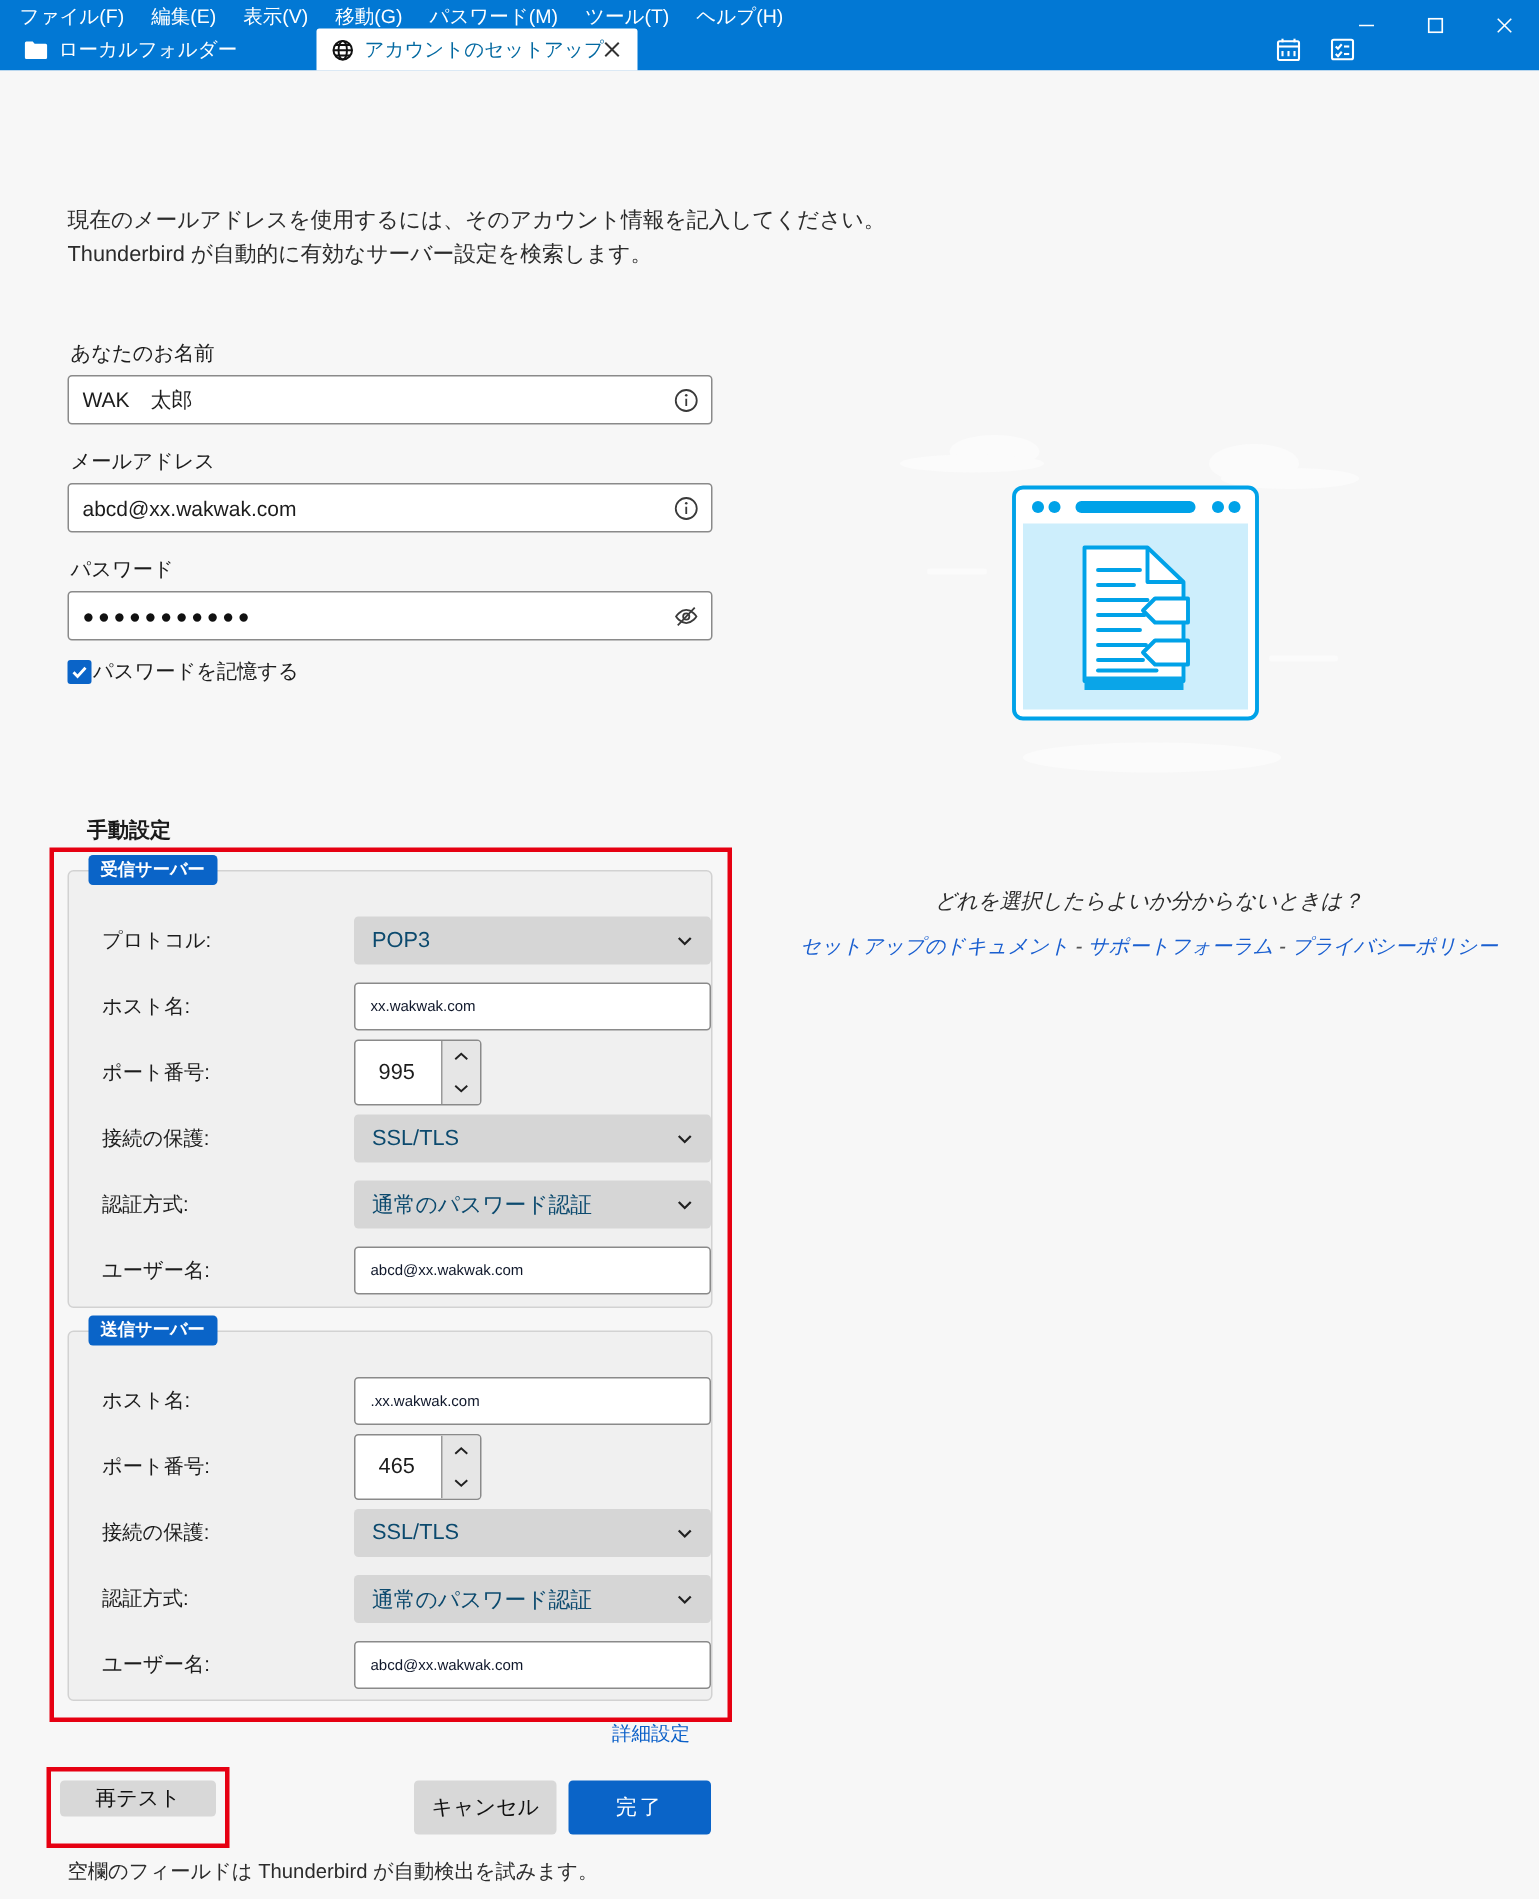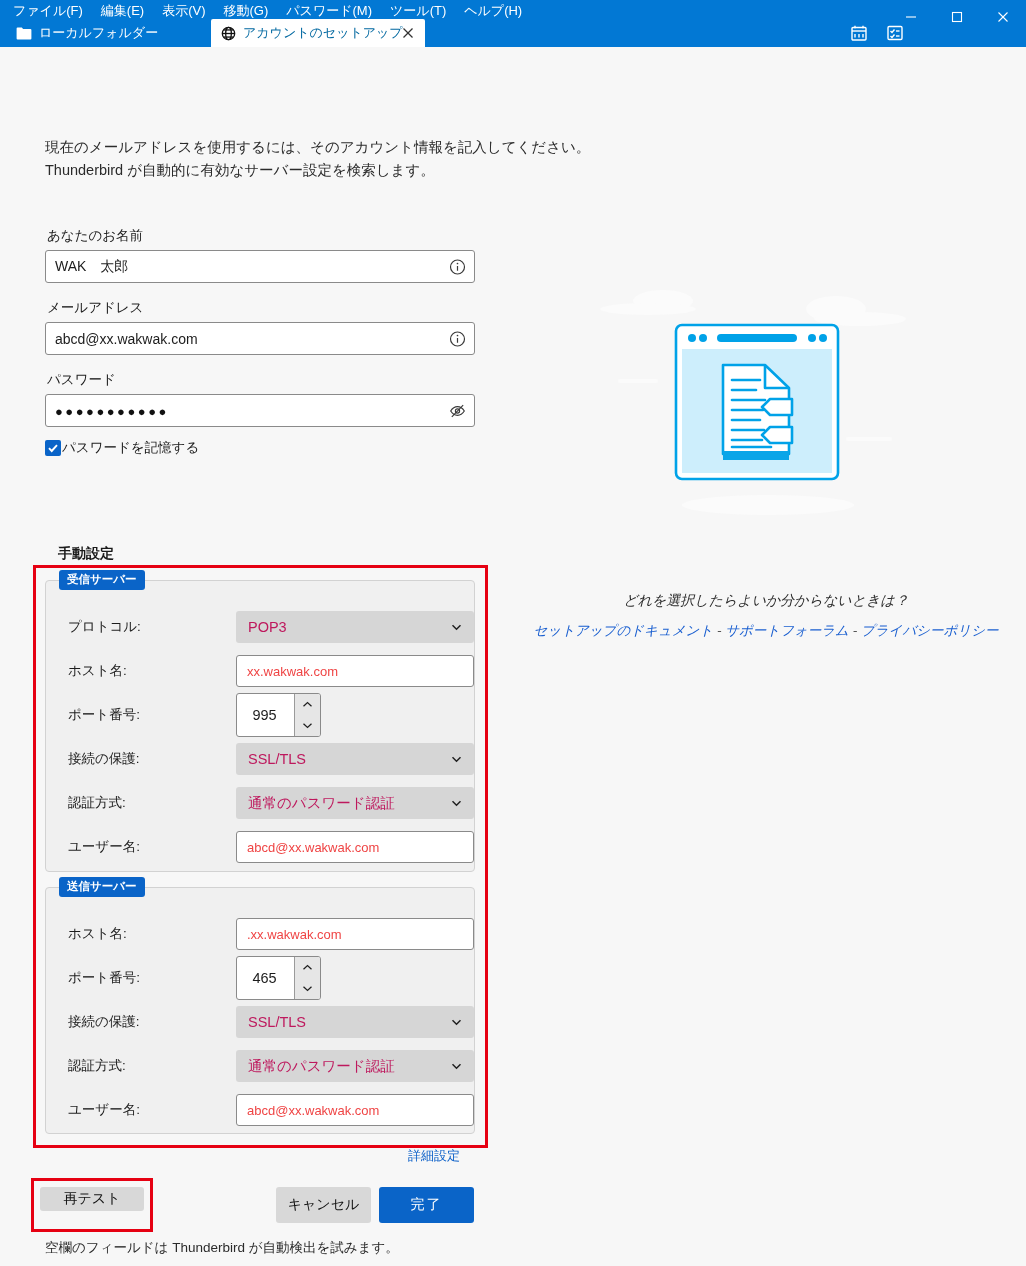--- a/index.html
+++ b/index.html
@@ -132,30 +132,30 @@
   .row{
     position:absolute; left:0; width:100%; height:32px;
     display:flex; align-items:center;
   }
   .row-label{
     position:absolute; left:22px; font-size:13.5px; color:#1c1c1c; white-space:nowrap;
   }
   .ctl{ position:absolute; left:190px; }
   .select{
     width:238px; height:32px; background:#d6d6d6; border:none; border-radius:3px;
-    font-size:14.5px; color:#be185d; padding:0 30px 0 12px;
+    font-size:14.5px; color:#0c4a6e; padding:0 30px 0 12px;
     display:flex; align-items:center; position:relative;
   }
   .select .chev{
     position:absolute; right:11px; top:50%; transform:translateY(-50%);
     width:13px; height:13px; color:#222;
   }
   .hostinput{
     width:238px; height:32px; border:1px solid #8a8a8a; border-radius:3px;
-    background:#fff; font-size:13px; color:#ef4444; padding:12px 10px;
+    background:#fff; font-size:10px; color:#0f172a; padding:12px 10px;
     font-family:inherit;
   }
   .spinner{
     width:85px; height:44px; border:1px solid #8a8a8a; border-radius:3px;
     background:#fff; display:flex; align-items:center; overflow:hidden;
   }
   .spin-val{
     flex:1; text-align:center; font-size:14.5px; color:#1c1c1c; padding-right:2px;
   }
   .spin-btns{

